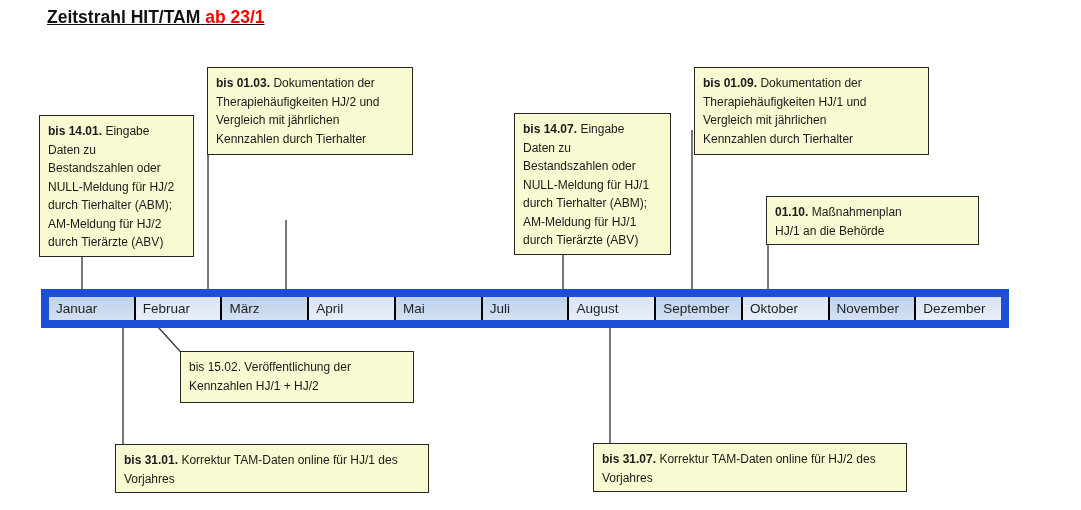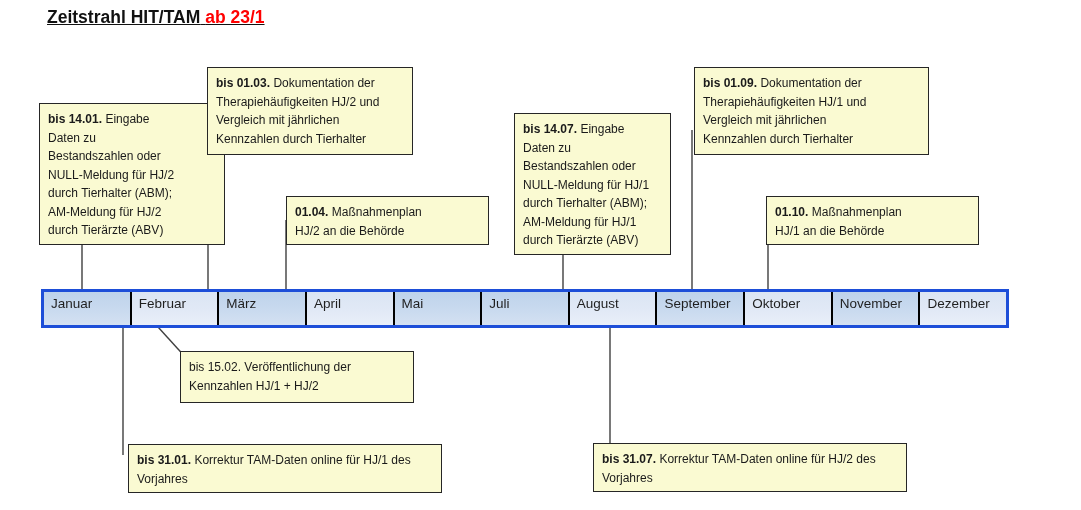--- a/index.html
+++ b/index.html
@@ -34,21 +34,21 @@
     line-height:18.5px;
     color:#1a1a1a;
   }
   .note .prefix{font-weight:bold;}
   .note .rest{white-space:pre-line;}
   
   .month-bar{
     position:absolute;left:41px;top:289px;
     width:968px;height:39px;
     display:flex;
-    border:3px solid #1d4ed8;
+    border:8px solid #1d4ed8;
     box-sizing:border-box;
     background:#dce6f3;
   }
   .month{
     flex:1 1 0;
     border-right:2px solid #000000;
     box-sizing:border-box;
     padding:4px 0 0 7px;
     font-size:13.5px;
     color:#1f1f1f;
@@ -74,41 +74,37 @@
     <line x1="208" y1="130" x2="208" y2="290"></line>
     <line x1="286" y1="220" x2="286" y2="290"></line>
     <line x1="563" y1="235" x2="563" y2="290"></line>
     <line x1="692" y1="130" x2="692" y2="290"></line>
     <line x1="768" y1="220" x2="768" y2="290"></line>
     <line x1="123" y1="327" x2="123" y2="455"></line>
     <line x1="158" y1="327" x2="188" y2="360"></line>
     <line x1="610" y1="327" x2="610" y2="455"></line>
   </svg>
 
-  <div class="note" style="left:39px;top:103px;width:186px;min-height:141px;">
+  <div class="note" style="left:39px;top:115px;width:155px;min-height:141px;">
     <span class="prefix">bis 14.01.</span><span class="rest"> Eingabe
 Daten zu
 Bestandszahlen oder
 NULL-Meldung für HJ/2
 durch Tierhalter (ABM);
 AM-Meldung für HJ/2
 durch Tierärzte (ABV)</span>
   </div>
 
   <div class="note" style="left:207px;top:67px;width:206px;min-height:88px;">
     <span class="prefix">bis 01.03.</span><span class="rest"> Dokumentation der
 Therapiehäufigkeiten HJ/2 und
 Vergleich mit jährlichen
 Kennzahlen durch Tierhalter</span>
   </div>
 
-  <div class="note" style="left:286px;top:196px;width:203px;min-height:45px;">
-    <span class="prefix">01.04.</span><span class="rest"> Maßnahmenplan
-HJ/2 an die Behörde</span>
-  </div>
 
   <div class="note" style="left:514px;top:113px;width:157px;min-height:141px;">
     <span class="prefix">bis 14.07.</span><span class="rest"> Eingabe
 Daten zu
 Bestandszahlen oder
 NULL-Meldung für HJ/1
 durch Tierhalter (ABM);
 AM-Meldung für HJ/1
 durch Tierärzte (ABV)</span>
   </div>
@@ -137,21 +133,21 @@
     <div class="month light">Oktober</div>
     <div class="month dark">November</div>
     <div class="month light">Dezember</div>
   </div>
 
   <div class="note" style="left:180px;top:351px;width:234px;min-height:52px;">
     <span class="prefix"></span><span class="rest">bis 15.02. Veröffentlichung der
 Kennzahlen HJ/1 + HJ/2</span>
   </div>
 
-  <div class="note" style="left:128px;top:444px;width:314px;min-height:43px;">
+  <div class="note" style="left:115px;top:444px;width:314px;min-height:43px;">
     <span class="prefix">bis 31.01.</span><span class="rest"> Korrektur TAM-Daten online für HJ/1 des
 Vorjahres</span>
   </div>
 
   <div class="note" style="left:593px;top:443px;width:314px;min-height:44px;">
     <span class="prefix">bis 31.07.</span><span class="rest"> Korrektur TAM-Daten online für HJ/2 des
 Vorjahres</span>
   </div>
 
 </div>

